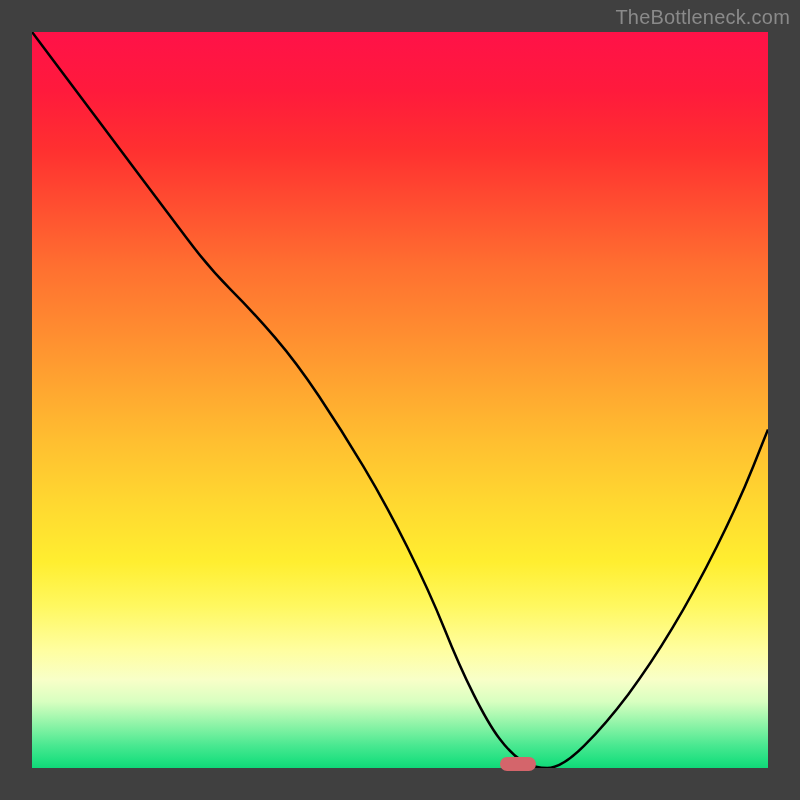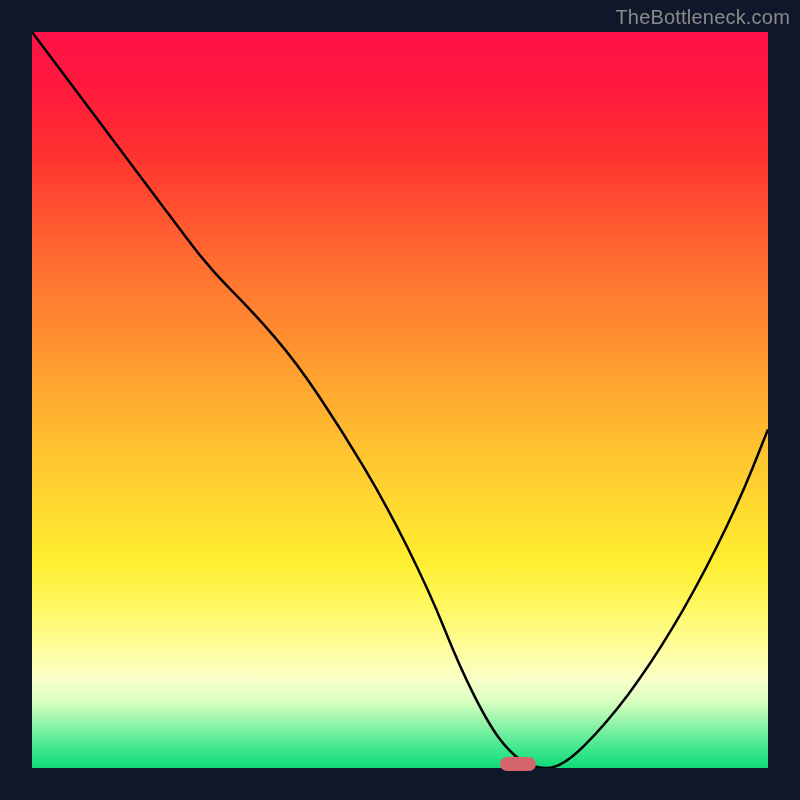--- a/index.html
+++ b/index.html
@@ -8,21 +8,21 @@
     width: 800px;
     height: 800px;
     background: #000;
     font-family: Arial, Helvetica, sans-serif;
     overflow: hidden;
   }
   .frame {
     position: relative;
     width: 800px;
     height: 800px;
-    background: #0f172a;
+    background: #404040;
   }
   .plot-area {
     position: absolute;
     left: 32px;
     top: 32px;
     width: 736px;
     height: 736px;
     background: linear-gradient(to bottom,
       #ff1248 0%,
       #ff1a3c 8%,

